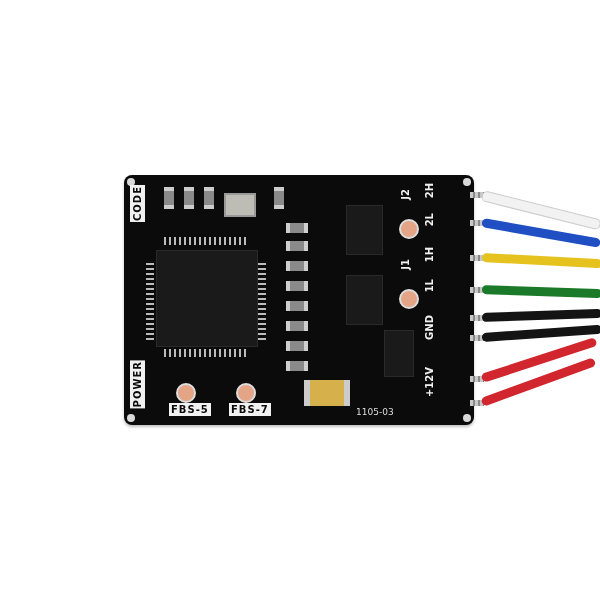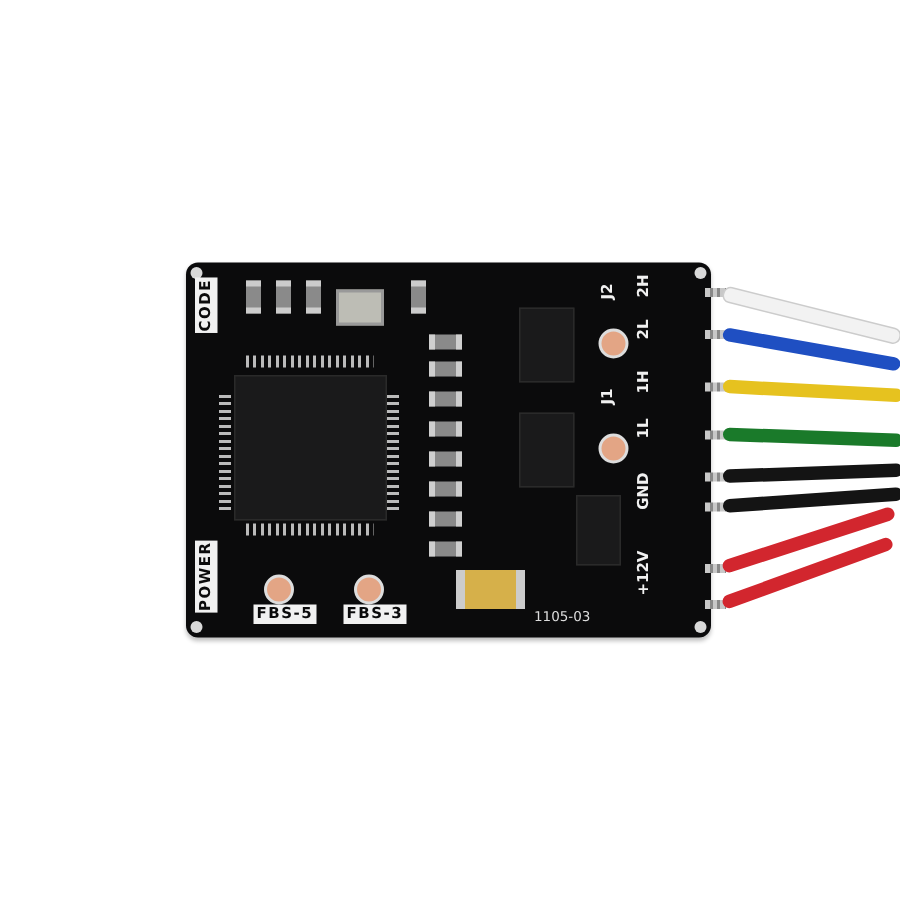--- a/index.html
+++ b/index.html
@@ -52,21 +52,21 @@
 
   <div class="chip" style="left:222px;top:30px;width:35px;height:48px"></div>
   <div class="chip" style="left:222px;top:100px;width:35px;height:48px"></div>
   <div class="chip" style="left:260px;top:155px;width:28px;height:45px"></div>
 
   <div class="smd" style="left:180px;top:205px;width:46px;height:26px;background:#d6b04a;border-left:6px solid #ccc;border-right:6px solid #ccc"></div>
 
   <div class="pad" style="left:52px;top:208px"></div>
   <div class="pad" style="left:112px;top:208px"></div>
   <span class="silk" style="left:45px;top:228px">FBS-5</span>
-  <span class="silk" style="left:105px;top:228px">FBS-3</span>
+  <span class="silk" style="left:105px;top:228px">FBS-7</span>
 
   <div class="pad" style="left:275px;top:44px"></div>
   <div class="pad" style="left:275px;top:114px"></div>
   <span class="label-r" style="left:276px;top:14px">J2</span>
   <span class="label-r" style="left:276px;top:84px">J1</span>
 
   <span class="label-r" style="left:300px;top:8px">2H</span>
   <span class="label-r" style="left:300px;top:38px">2L</span>
   <span class="label-r" style="left:300px;top:72px">1H</span>
   <span class="label-r" style="left:300px;top:104px">1L</span>

